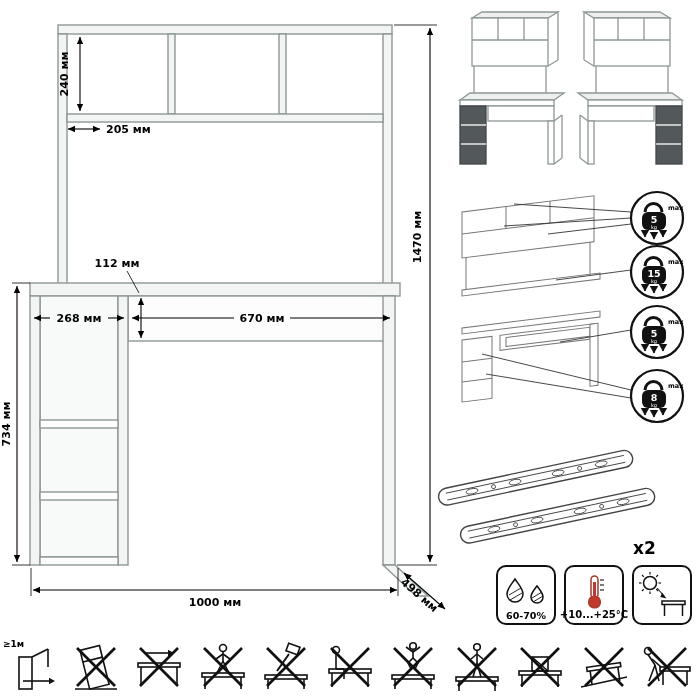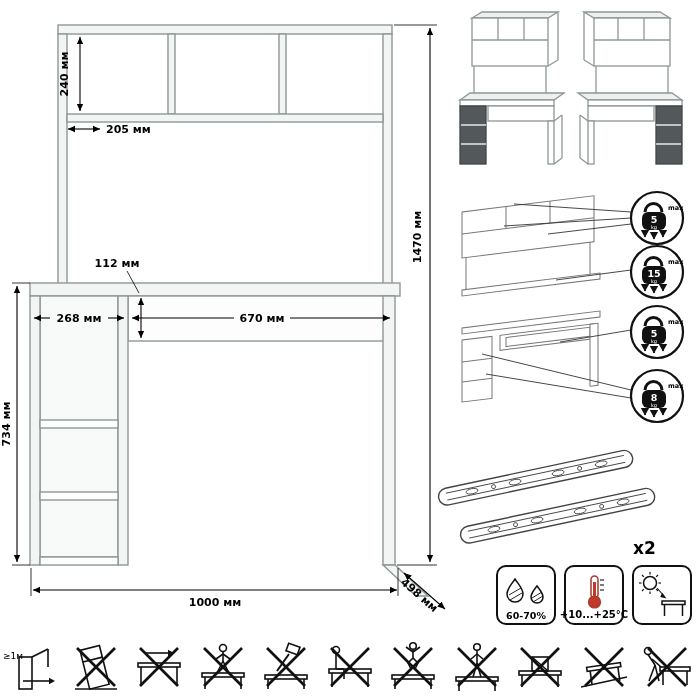--- a/index.html
+++ b/index.html
@@ -10,21 +10,21 @@
   .kb-num{font-size:9.5px;font-weight:700;fill:#fff;text-anchor:middle}
   .kb-unit{font-size:5px;fill:#fff;text-anchor:middle}
   .kb-max{font-size:6.5px;font-weight:700;fill:#000}
   .x2-label{font-size:17px;font-weight:700;fill:#000}
   .cond-box{position:absolute;width:60px;height:60px;border:2.5px solid #111;border-radius:10px;background:#fff;box-sizing:border-box;display:flex;flex-direction:column;align-items:center;justify-content:flex-end;padding:3px 0 3px}
   .cond-box svg{position:static}
   .cond-label{font-size:9.5px;font-weight:700;color:#000;line-height:1;white-space:nowrap}
   .cond-label.small{font-size:10px}
   .warn-cell{position:absolute;top:639px;width:62px;height:58px}
   .warn-cell svg{position:static;display:block;margin:0 auto}
-  .clr-label{position:absolute;left:2px;top:12px;font-size:9px;font-weight:400;color:#000}
+  .clr-label{position:absolute;left:2px;top:0;font-size:9px;font-weight:700;color:#000}
 </style>
 </head>
 <body>
 
 <div id="root">
 
   <svg style="left:0;top:0" width="455" height="625" viewBox="0 0 455 625">
     <defs>
       <marker id="arr" viewBox="0 0 10 10" refX="8.5" refY="5" markerWidth="8" markerHeight="8" orient="auto-start-reverse">
         <path d="M0,1.2 L8.5,5 L0,8.8 Z" fill="#000"></path>

